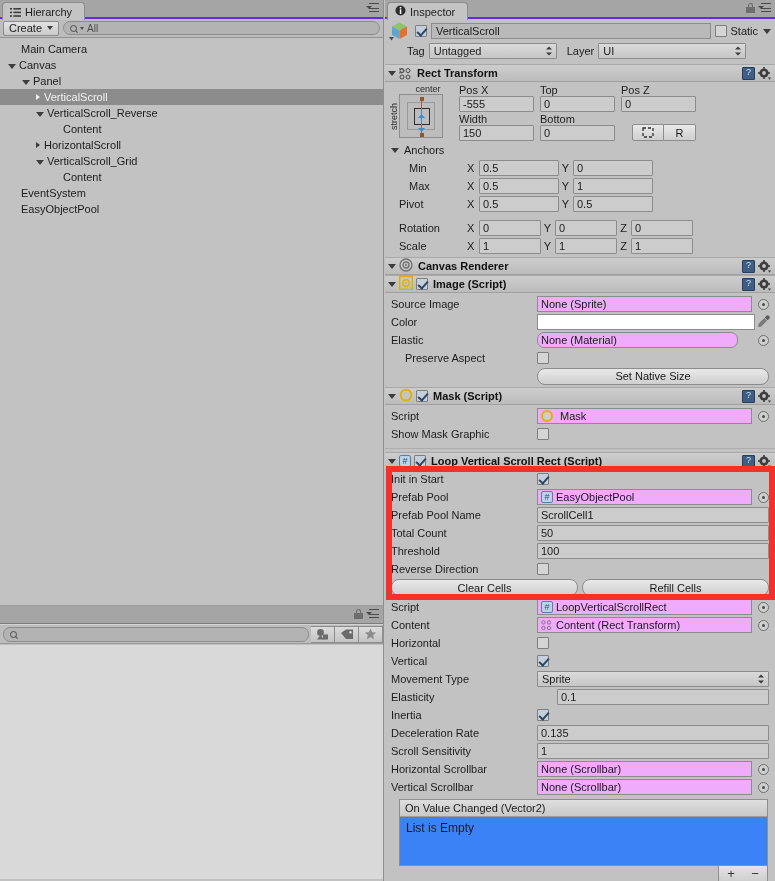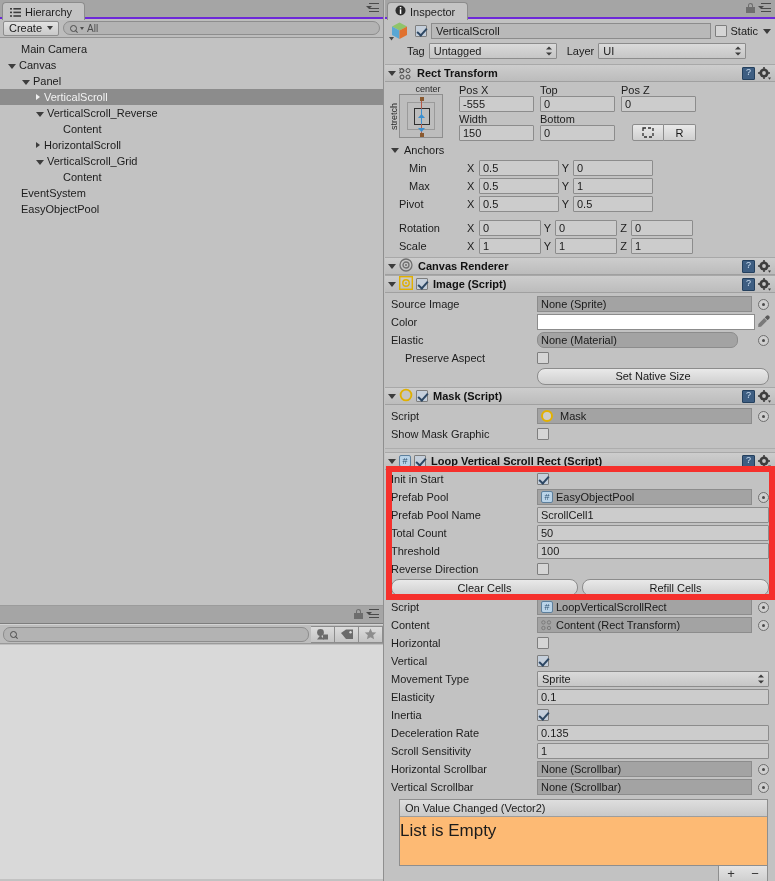--- a/index.html
+++ b/index.html
@@ -151,21 +151,21 @@
 
   
   .prow { height: 18px; display: flex; align-items: center; padding-left: 6px; }
   .prow .name { font-size: 11px; color: #1c1c1c; width: 146px; flex: none; }
   .prow .name.ind { padding-left: 14px; width: 146px; }
   .field {
     height: 16px; background: #ccc; border: 1px solid #8c8c8c; border-radius: 1px;
     font-size: 11px; line-height: 14px; color: #1a1a1a; padding: 0 3px; display: flex; align-items: center;
   }
   .objfield {
-    flex: 1; height: 16px; background: #a3a3a3; border: 1px solid #8c8c8c;
+    flex: 1; height: 16px; background: #f0abfc; border: 1px solid #8c8c8c;
     font-size: 11px; line-height: 14px; color: #1a1a1a; padding: 0 3px;
     display: flex; align-items: center; gap: 3px;
   }
   .radio {
     width: 11px; height: 11px; border-radius: 50%; border: 1px solid #6e6e6e;
     background: #cfcfcf; margin-left: 4px; margin-right: 2px; position: relative; flex:none;
   }
   .radio::after { content:''; position:absolute; left:3px; top:3px; width:3px; height:3px; border-radius:50%; background:#4b4b4b; }
   .btn {
     height: 17px; background: linear-gradient(#e9e9e9,#cfcfcf); border: 1px solid #8c8c8c;
@@ -750,21 +750,21 @@
         </div>
         <div class="prow">
           <span class="name">Movement Type</span>
           <div class="popup" style="flex:1;margin-right:6px;">
             <span>Sprite</span>
             <span class="updn"></span>
           </div>
         </div>
         <div class="prow">
           <span class="name">Elasticity</span>
-          <div class="field" style="flex:1;margin-right:6px;">0.1</div>
+          <div class="field" style="flex:1;margin-right:6px;margin-left:20px;">0.1</div>
         </div>
         <div class="prow">
           <span class="name">Inertia</span>
           <span class="cbox on"></span>
         </div>
         <div class="prow">
           <span class="name">Deceleration Rate</span>
           <div class="field" style="flex:1;margin-right:6px;">0.135</div>
         </div>
         <div class="prow">
@@ -782,21 +782,21 @@
           <span class="name">Vertical Scrollbar</span>
           <div class="objfield" style="margin-right:2px;">
             <span>None (Scrollbar)</span>
           </div>
           <span class="radio" style="margin-right:6px;"></span>
         </div>
 
         <div style="margin:3px 7px 0 14px;">
           <div class="evtbox">
             <div class="evthdr">On Value Changed (Vector2)</div>
-            <div style="height:48px;padding:4px 0;font-size:17px;color:#1c1c1c;background:#fdba74;">List is Empty</div>
+            <div style="height:48px;padding:4px 6px;font-size:12px;color:#1c1c1c;background:#3b82f6;">List is Empty</div>
           </div>
           <div style="display:flex;justify-content:flex-end;margin-top:-1px;">
             <div class="plusminus">
               <span>+</span>
               <span>−</span>
             </div>
           </div>
         </div>
       </div>
 

